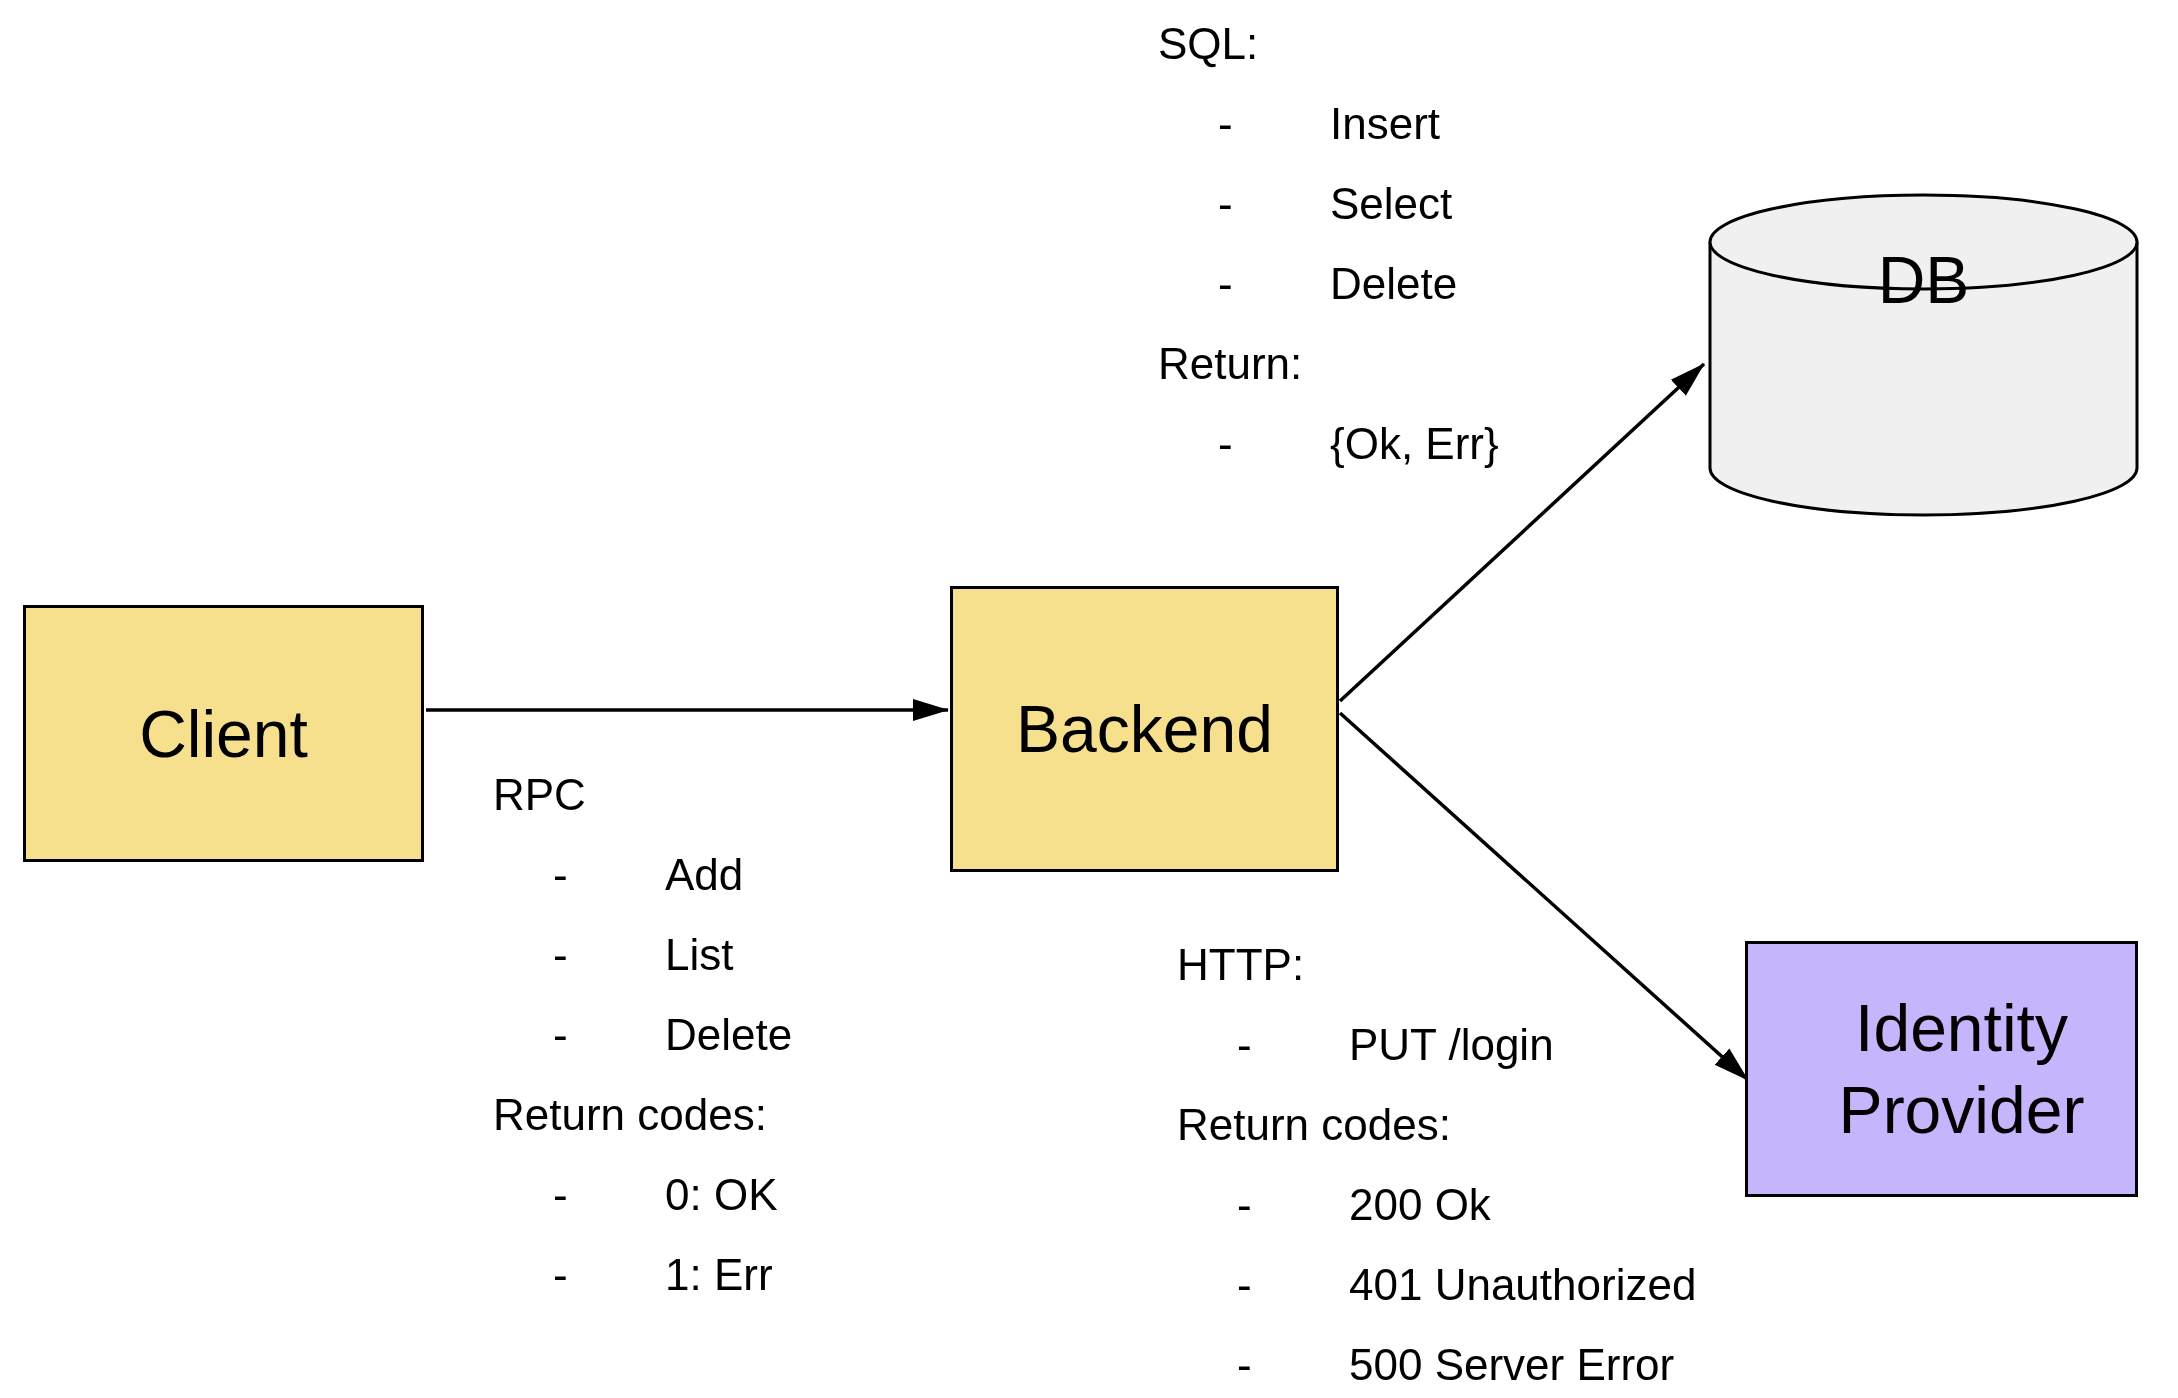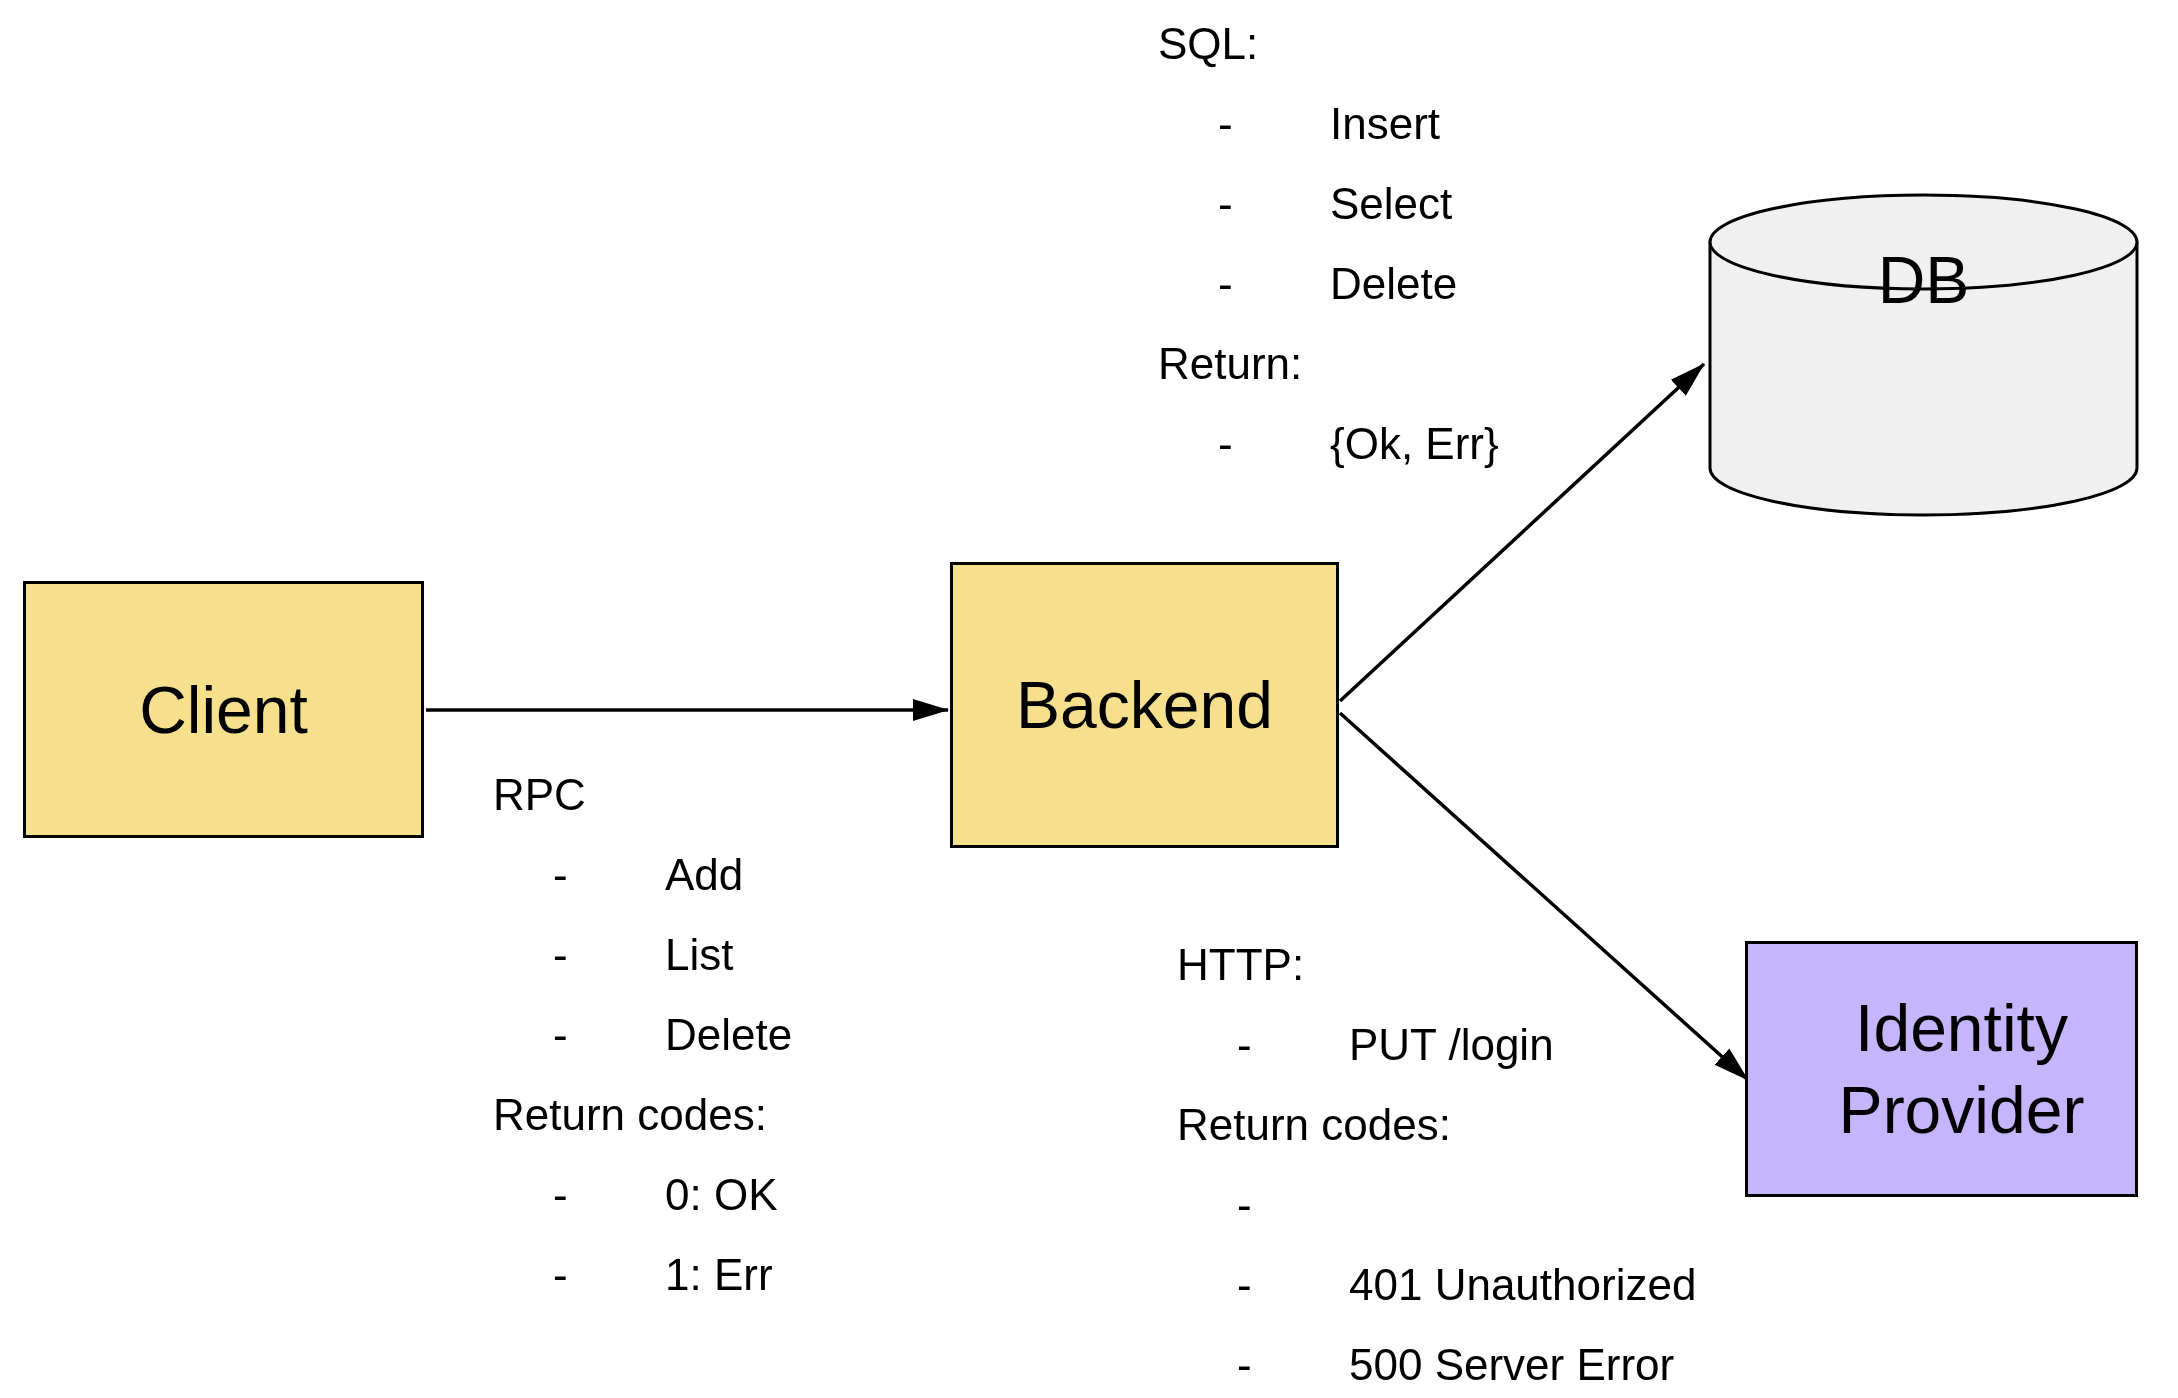--- a/index.html
+++ b/index.html
@@ -17,21 +17,21 @@
     position: absolute;
     box-sizing: border-box;
     border: 3px solid #000000;
     display: flex;
     align-items: center;
     justify-content: center;
     text-align: center;
     font-size: 66px;
     line-height: 82px;
   }
-  .node.yellow { background: #F7E08D; }
+  .node.yellow { background: #F7E08D; margin-top: 24px; }
   .node.gray   { background: #c4b5fd; padding-left: 40px; }
   .db-label {
     position: absolute;
     left: 1710px; top: 242px; width: 427px; height: 271px;
     display: flex; align-items: flex-start; justify-content: center;
     font-size: 66px;
   }
   .note {
     position: absolute;
     font-size: 44px;
@@ -145,20 +145,21 @@
     </div>
     <div class="row bullet">
       <span class="dash">-</span>
       <span>PUT /login</span>
     </div>
     <div class="row">
       <span>Return codes:</span>
     </div>
     <div class="row bullet">
       <span class="dash">-</span>
+      <span>200 Ok</span>
     </div>
     <div class="row bullet">
       <span class="dash">-</span>
       <span>401 Unauthorized</span>
     </div>
     <div class="row bullet">
       <span class="dash">-</span>
       <span>500 Server Error</span>
     </div>
   </div>

